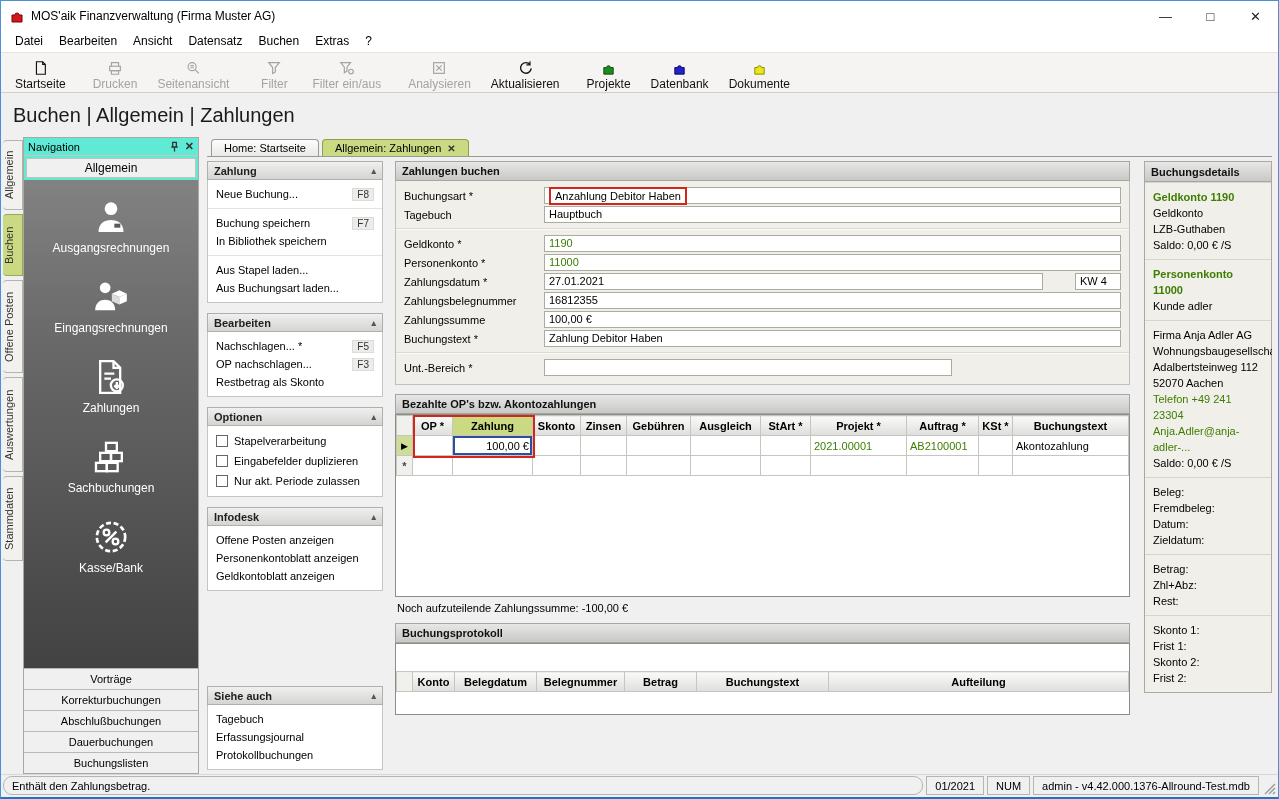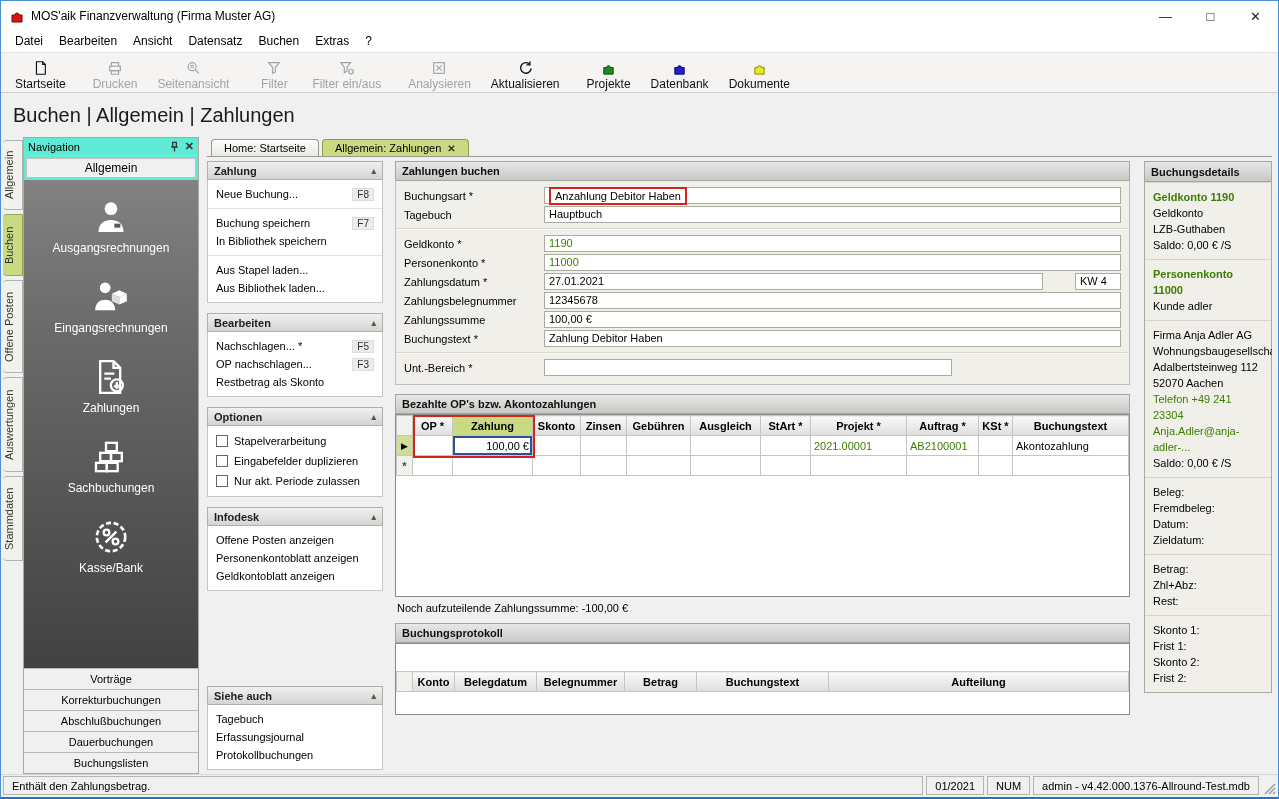--- a/index.html
+++ b/index.html
@@ -111,21 +111,21 @@
   .details { width:128px; flex:0 0 auto; margin-left:14px; align-self:flex-start;
              border:1px solid #a9a9a2; background:#f1efe9; }
   .dsec { padding:6px 8px; border-top:1px solid #d6d4cc; line-height:16px; }
   .dsec:first-of-type { border-top:none; }
   .dhead { font-weight:bold; color:#3c7e00; }
   .dlink { color:#3c7e00; }
 
   
   .statusbar { height:23px; background:#f0f0f0; display:flex; align-items:stretch; padding:1px 2px 2px 2px; flex:0 0 auto; border-top:1px solid #d8d8d8;}
   .seg { border:1px solid #b6b6b0; display:flex; align-items:center; padding:0 8px; margin-right:3px; background:#f0f0f0; }
-  .seg.msg { flex:1; }
+  .seg.msg { flex:1;border-radius:9px; }
   .grip { width:14px; display:flex; align-items:flex-end; justify-content:flex-end; }
 
   svg { display:block; }
 </style>
 <title>MOS'aik Finanzverwaltung (Firma Muster AG)</title></head>
 <body>
 
 <div class="window">
 
   <div class="titlebar">
@@ -359,21 +359,21 @@
                   <span class="key">F7</span>
                 </div>
               <div class="citem">
                   <span>In Bibliothek speichern</span>
                 </div>
               <div class="cgroup-sep"></div>
               <div class="citem">
                   <span>Aus Stapel laden...</span>
                 </div>
               <div class="citem">
-                  <span>Aus Bibliothek laden...</span>
+                  <span>Aus Buchungsart laden...</span>
                 </div>
             </div>
           </div>
 
           <div class="csec">
             <div class="csec-h">
                 <span>Bearbeiten</span>
                 <span class="arr">▴</span>
               </div>
             <div class="csec-b">
@@ -474,21 +474,21 @@
               <span class="flabel">Personenkonto *</span>
               <div class="ffield green">11000</div>
             </div>
             <div class="frow">
               <span class="flabel">Zahlungsdatum *</span>
               <div class="ffield">27.01.2021</div>
               <span class="kwbox">KW 4</span>
             </div>
             <div class="frow">
               <span class="flabel">Zahlungsbelegnummer</span>
-              <div class="ffield">12345678</div>
+              <div class="ffield">16812355</div>
             </div>
             <div class="frow">
               <span class="flabel">Zahlungssumme</span>
               <div class="ffield">100,00 €</div>
             </div>
             <div class="frow">
               <span class="flabel">Buchungstext *</span>
               <div class="ffield">Zahlung Debitor Haben</div>
             </div>
             <div class="form-sep"></div>

